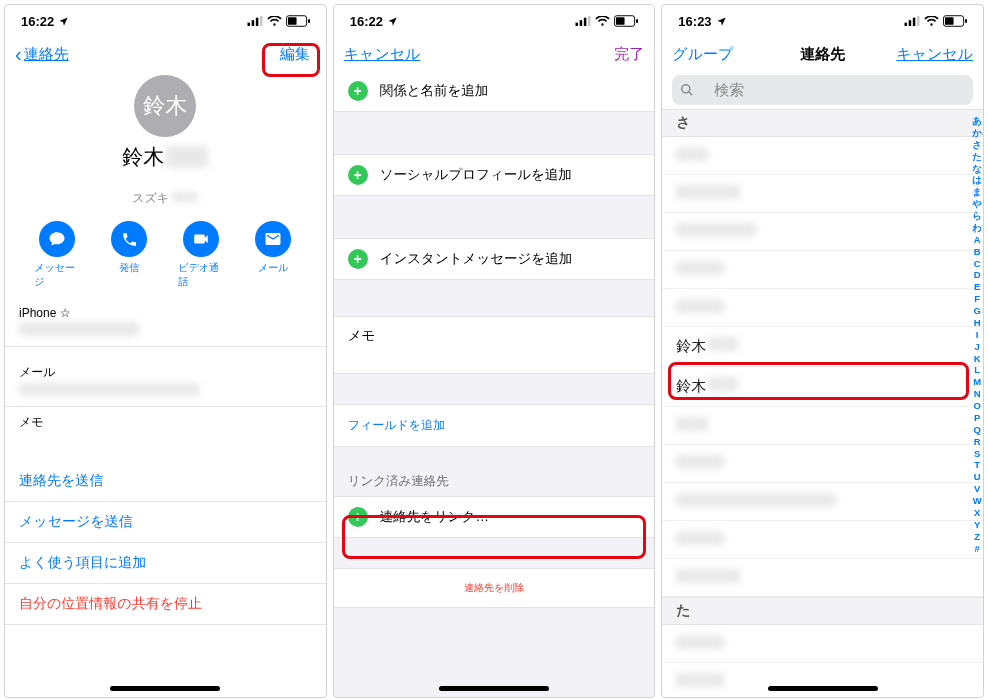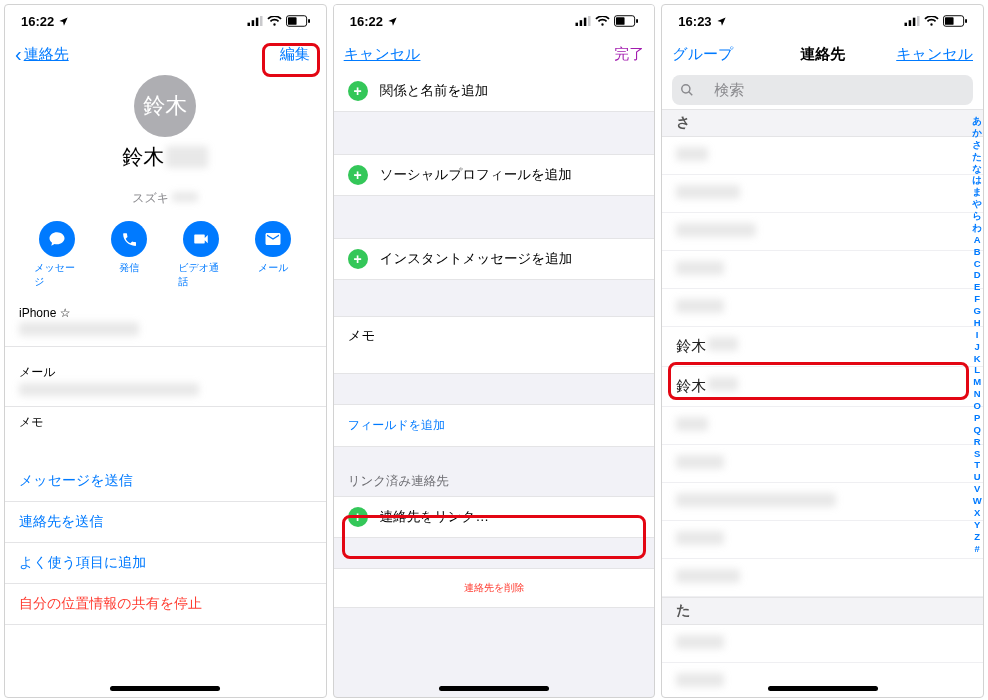--- a/index.html
+++ b/index.html
@@ -157,22 +157,22 @@
     </div>
     <div class="sec-gap"></div>
     <div class="row">
       <div class="label">メール</div>
       <div class="blueval"><span class="blur" style="width:180px;height:13px"></span></div>
     </div>
     <div class="row nob" style="padding-bottom:20px">
       <div class="label">メモ</div>
     </div>
     <div class="sec-gap"></div>
+    <div class="row link">連絡先を送信</div>
     <div class="row link">メッセージを送信</div>
-    <div class="row link">連絡先を送信</div>
     <div class="row link">よく使う項目に追加</div>
     <div class="row link red">自分の位置情報の共有を停止</div>
   </div>
   <div class="home-ind"></div>
 </div>
 
 <div class="phone s2">
   <div class="statusbar" style="background:#fff">
     <div class="sb-left">
           <span>16:22</span>

